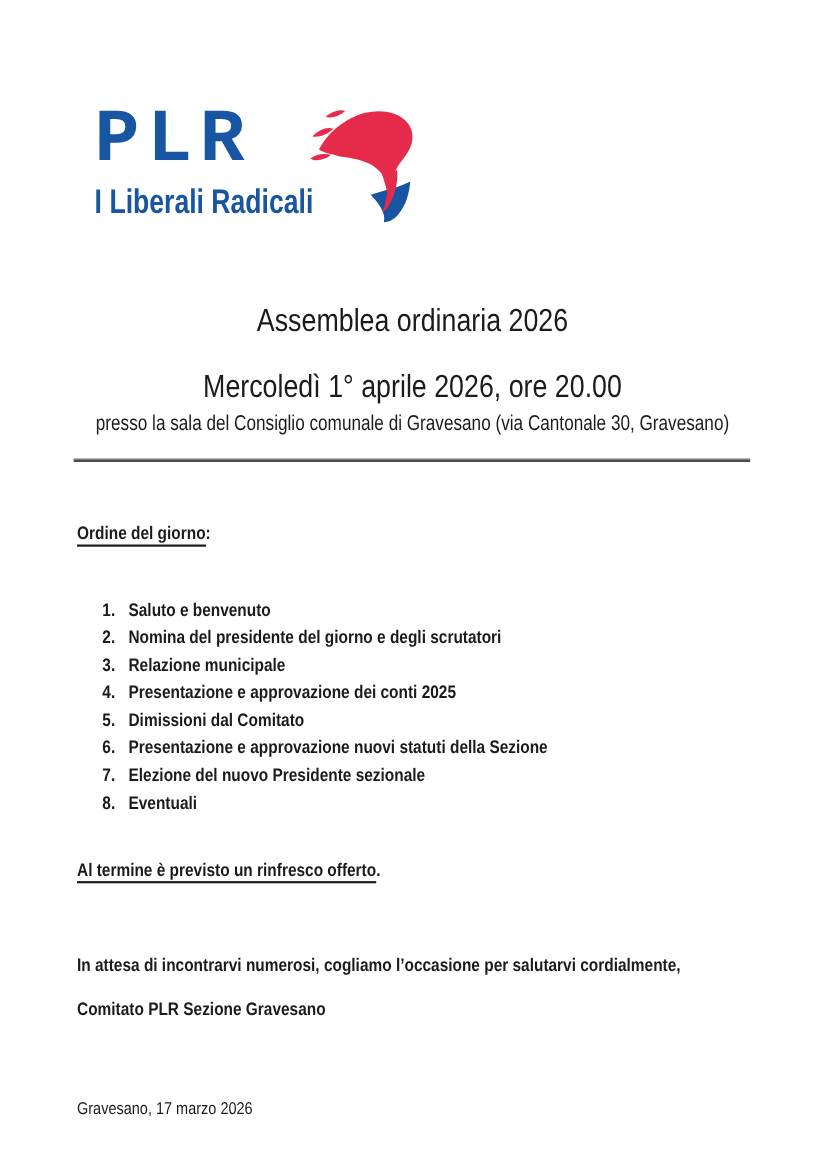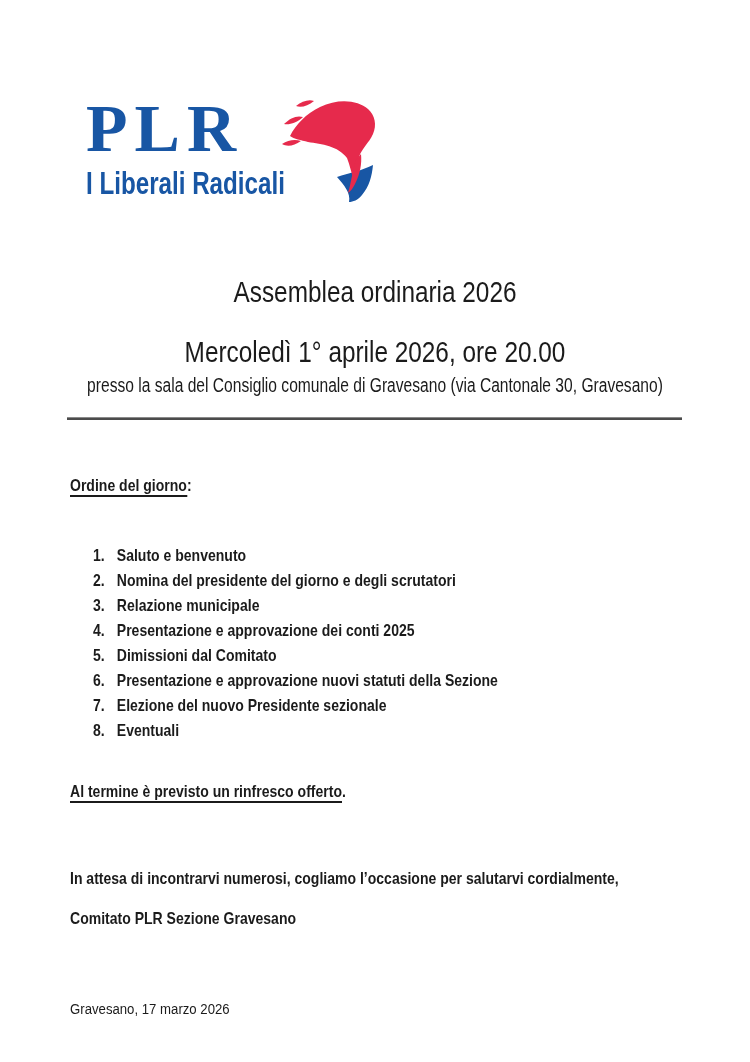--- a/index.html
+++ b/index.html
@@ -10,21 +10,21 @@
     position:relative;width:750px;height:1062px;background:#fff;overflow:hidden;
     font-family:"Liberation Sans","DejaVu Sans",sans-serif;color:var(--text);
   }
   
   .sx{transform:scaleX(var(--s,0.85));transform-origin:0 0;white-space:nowrap;}
   .sx.center{transform-origin:50% 0;}
 
   
   .plr-wordmark{
     position:absolute;left:86px;top:94px;
-    font-family:Liberation Serif, serif;font-weight:bold;
+    font-family:Liberation Mono, monospace;font-weight:bold;
     font-size:68px;line-height:1;letter-spacing:7px;color:var(--blue);
   }
   .logo-subtitle{
     position:absolute;left:86px;top:167px;
     font-size:31px;font-weight:bold;line-height:1.1;color:var(--blue);--s:0.78;
   }
   .flame{position:absolute;left:266px;top:94px;}
 
   
   .doc-title{position:absolute;left:0;right:0;top:276px;text-align:center;font-size:29px;--s:0.84;}

